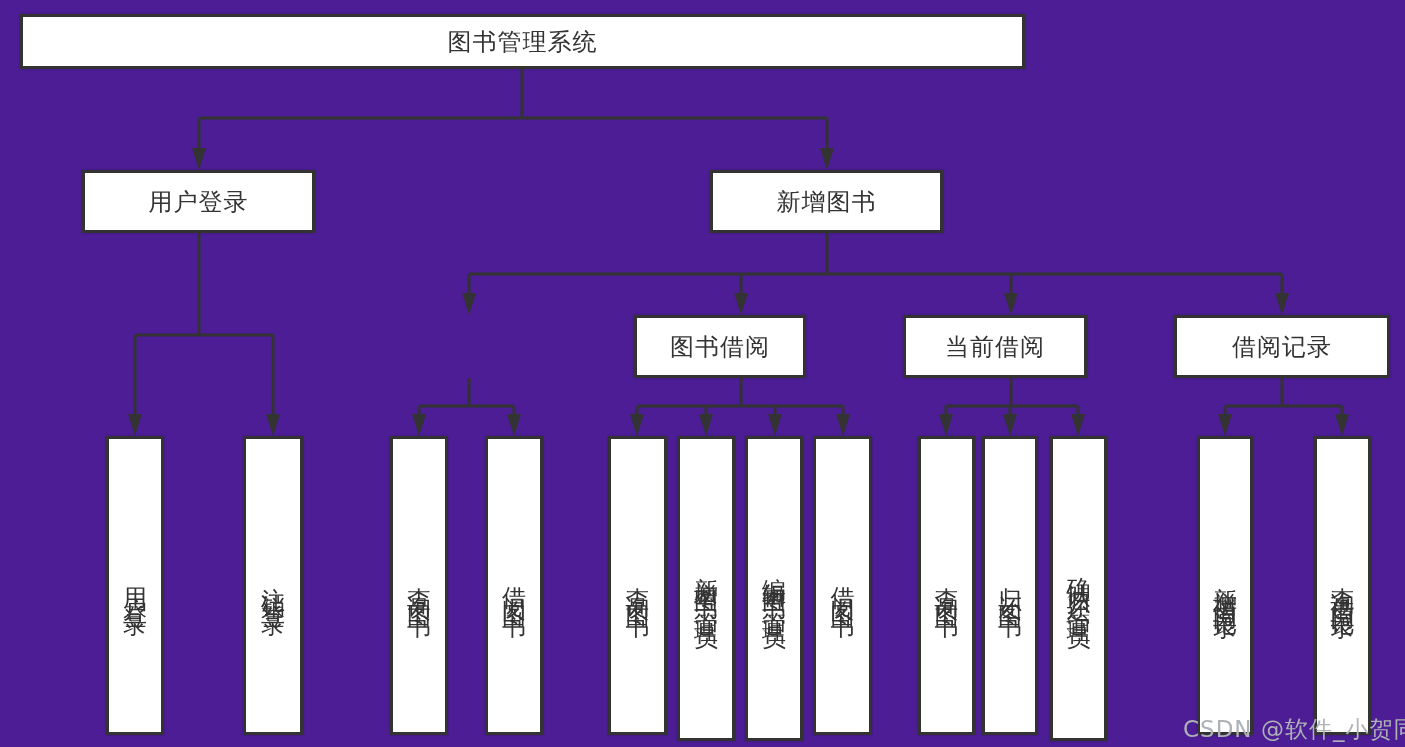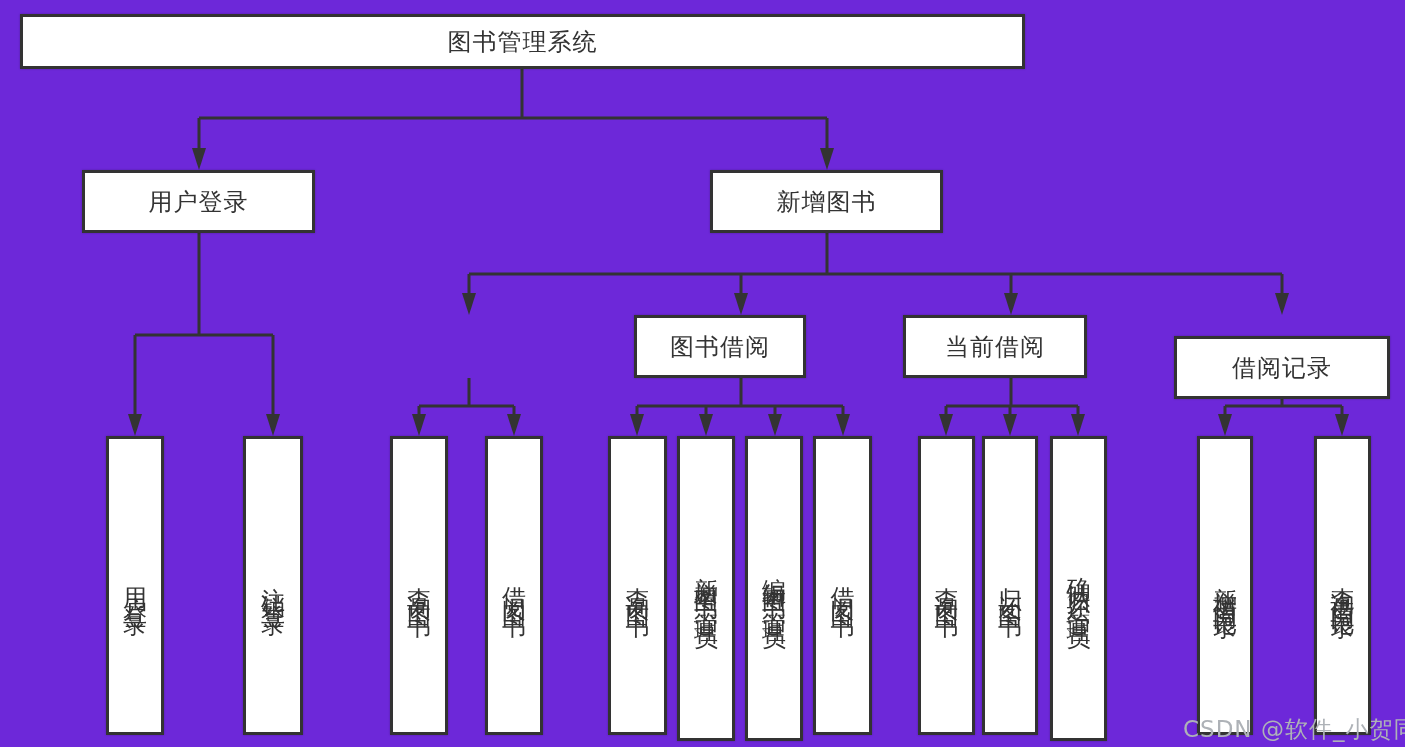--- a/index.html
+++ b/index.html
@@ -1,19 +1,19 @@
 <!DOCTYPE html>
 <html><head>
 <meta charset="utf-8">
 <style>
   html,body{margin:0;padding:0;background:#ffffff;}
   .canvas{
     position:relative;
     width:1405px;height:747px;
-    background:#6d28d9;
+    background:#4c1d95;
     font-family:"DejaVu Sans", sans-serif;
     overflow:hidden;
   }
   .connector{
     position:absolute;left:0;top:0;width:1405px;height:747px;z-index:0;
   }
   .hnode{
     position:absolute;
     box-sizing:border-box;
     border:3px solid #333333;
@@ -110,21 +110,21 @@
   <div class="hnode" style="left:710px;top:170px;width:233px;height:63px;">
     <span>新增图书</span>
   </div>
 
   <div class="hnode" style="left:634px;top:315px;width:172px;height:63px;">
     <span>图书借阅</span>
   </div>
   <div class="hnode" style="left:903px;top:315px;width:184px;height:63px;">
     <span>当前借阅</span>
   </div>
-  <div class="hnode" style="left:1174px;top:315px;width:216px;height:63px;margin-top:21px;">
+  <div class="hnode" style="left:1174px;top:315px;width:216px;height:63px;">
     <span>借阅记录</span>
   </div>
 
   <div class="leaf ls9" style="left:106px;width:58px;">
     <span>用户登录</span>
   </div>
   <div class="leaf ls9" style="left:243px;width:60px;">
     <span>注销登录</span>
   </div>
 

